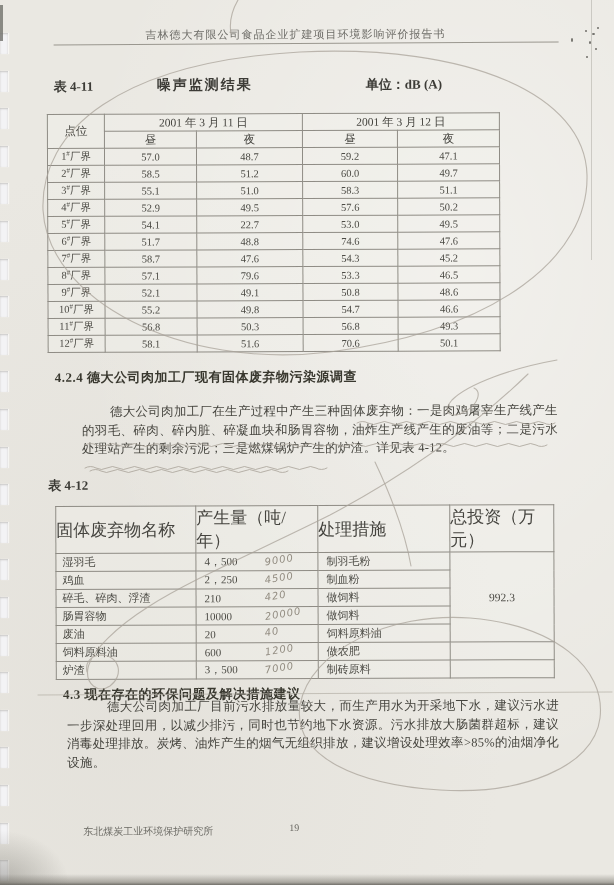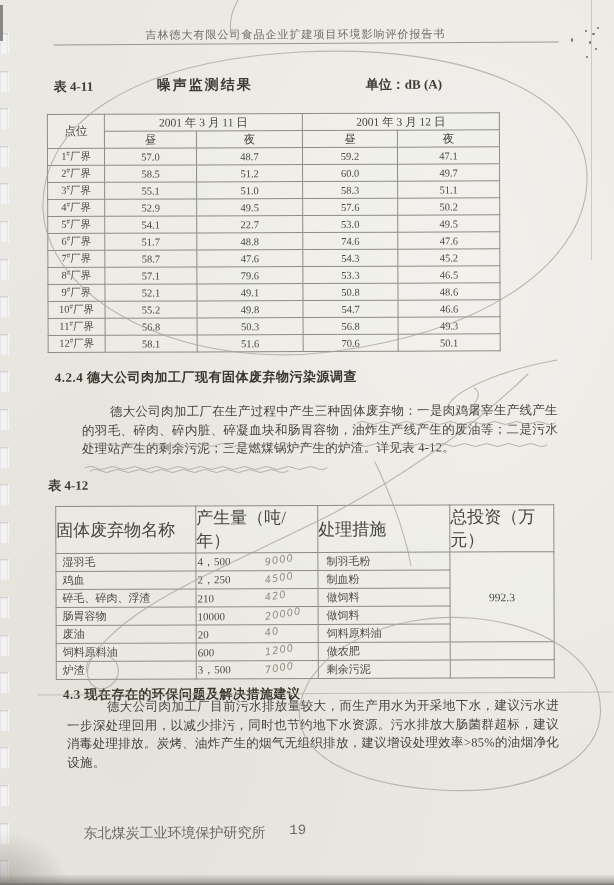--- a/index.html
+++ b/index.html
@@ -28,32 +28,32 @@
               font-size:10.5px;color:#4c4b45;vertical-align:middle;}
   .t th{font-size:11.5px;color:#45443f;}
   #noise-table td{height:16px;}
   #noise-table th{height:16px;}
   .pt{font-size:10.5px;}
   .pt sup{font-size:7px;vertical-align:4px;}
 
   #waste-table th{height:19px;text-align:left;font-size:17px;}
   #waste-table td{height:17px;font-size:11px;}
   #waste-table td.nm{text-align:left;padding-left:6px;}
-  #waste-table td.qty{text-align:left;padding-left:1px;position:relative;}
+  #waste-table td.qty{text-align:left;padding-left:8px;position:relative;}
   #waste-table td.ms{text-align:left;padding-left:8px;}
   #waste-table td.invest{font-size:11.5px;}
   .hand{position:absolute;left:56%;top:1px;font-family:"DejaVu Sans",sans-serif;
         font-style:italic;font-size:10px;color:#938d82;transform:rotate(-9deg);letter-spacing:1px;}
 
   
   .sec-h{font-size:13px;font-weight:bold;color:#39382f;letter-spacing:.5px;}
   .para{font-size:12.5px;line-height:18.6px;text-align:justify;color:#46453f;letter-spacing:.3px;}
 
   
-  .footer{font-size:14px;color:#6b6a64;font-family:Liberation Mono, monospace;}
+  .footer{font-size:10px;color:#6b6a64;}
 
   
   #pencil{position:absolute;left:0;top:0;pointer-events:none;}
   .pencil{fill:none;stroke:#a9a399;stroke-width:1.1;opacity:.75;stroke-linecap:round;}
   .wavy{stroke-width:1;opacity:.8;}
   .faintline{stroke:#b4afa5;stroke-width:1;opacity:.7;}
   .hole{position:absolute;left:0;width:8px;height:21px;background:#f3f3f5;
         box-shadow:0 1px 2px rgba(120,118,112,.35) inset, 1px 0 1px rgba(255,255,255,.6);}
   .speck{position:absolute;background:#6f6e69;border-radius:50%;}
   .edge-mark-topleft{left:0;top:5px;width:3px;height:36px;background:#70706b;opacity:.8;}
@@ -229,21 +229,21 @@
     </tr>
     <tr>
       <td class="nm">饲料原料油</td>
       <td class="qty"><span>600</span><span class="hand">1200</span></td>
       <td class="ms">做农肥</td>
       <td></td>
     </tr>
     <tr>
       <td class="nm">炉渣</td>
       <td class="qty"><span>3，500</span><span class="hand">7000</span></td>
-      <td class="ms">剩余污泥</td>
+      <td class="ms">制砖原料</td>
       <td></td>
     </tr>
   </tbody>
     </table>
 
   <div class="abs sec-h" style="left:62px;top:685px;">4.3 现在存在的环保问题及解决措施建议</div>
   <div class="abs para" style="left:66px;top:697px;width:492px;text-indent:40px;">德大公司肉加工厂目前污水排放量较大，而生产用水为开采地下水，建议污水进一步深处理回用，以减少排污，同时也节约地下水资源。污水排放大肠菌群超标，建议消毒处理排放。炭烤、油炸产生的烟气无组织排放，建议增设处理效率&gt;85%的油烟净化设施。</div>
 
   <div class="abs footer" style="left:82px;top:824px;">东北煤炭工业环境保护研究所</div>
   <div class="abs footer" style="left:288px;top:822px;">19</div>

